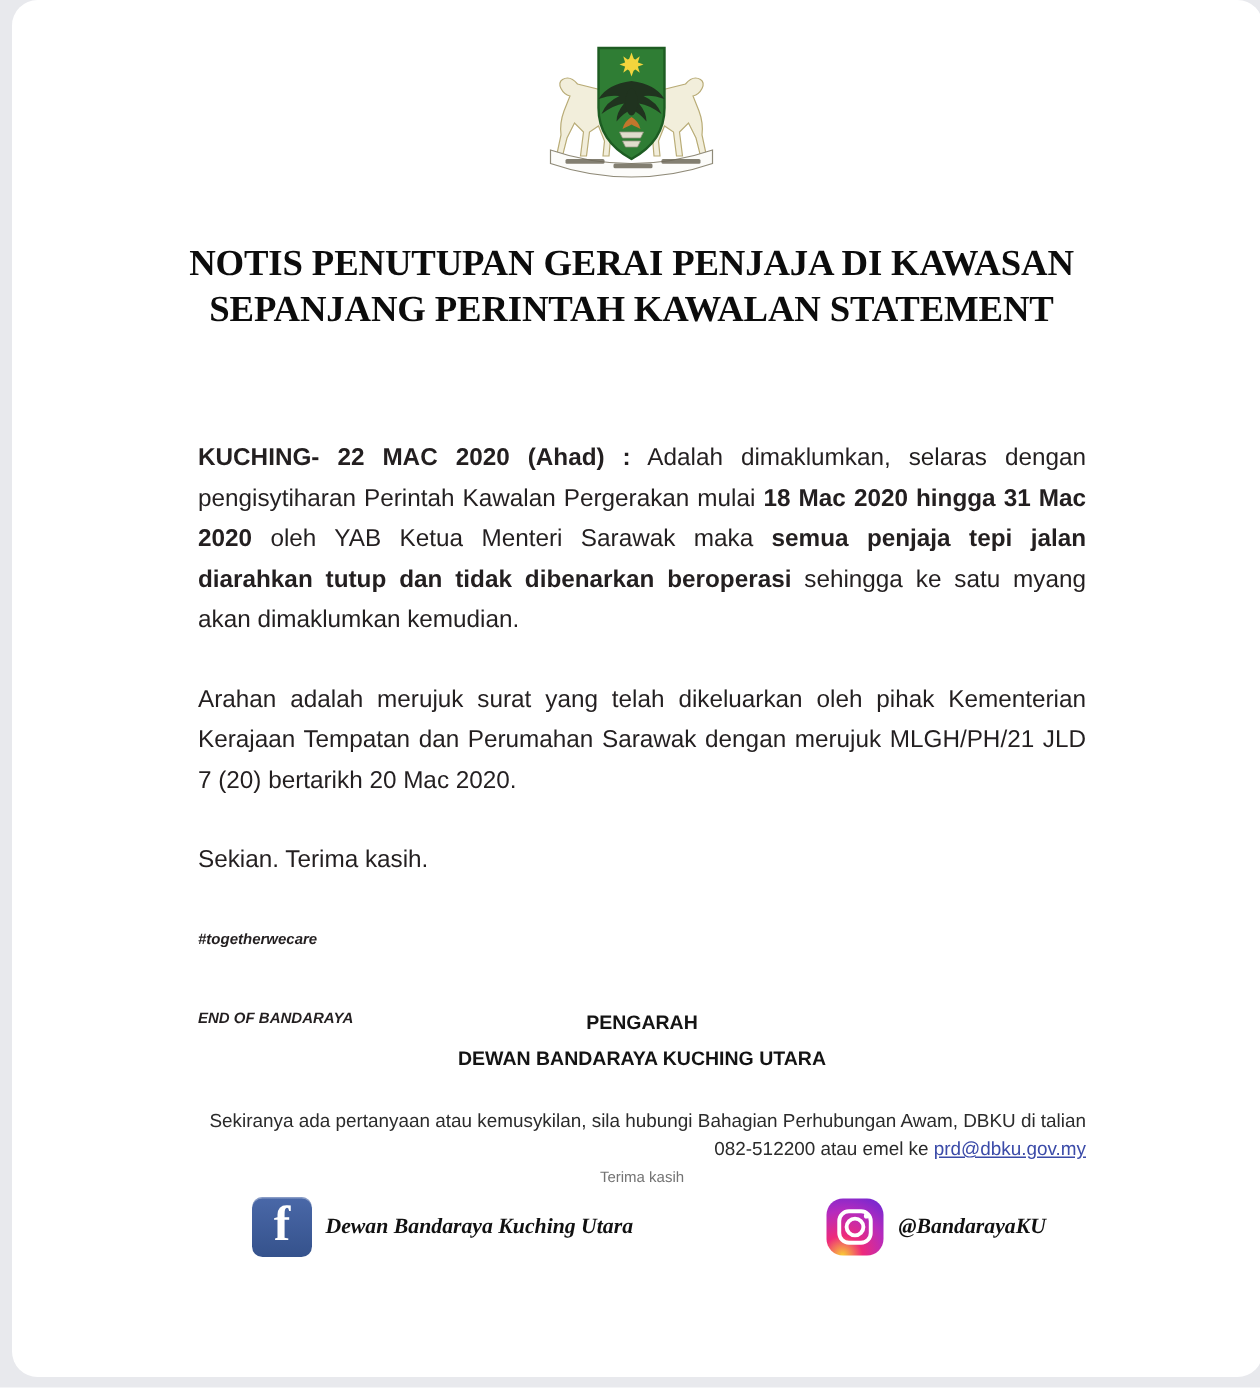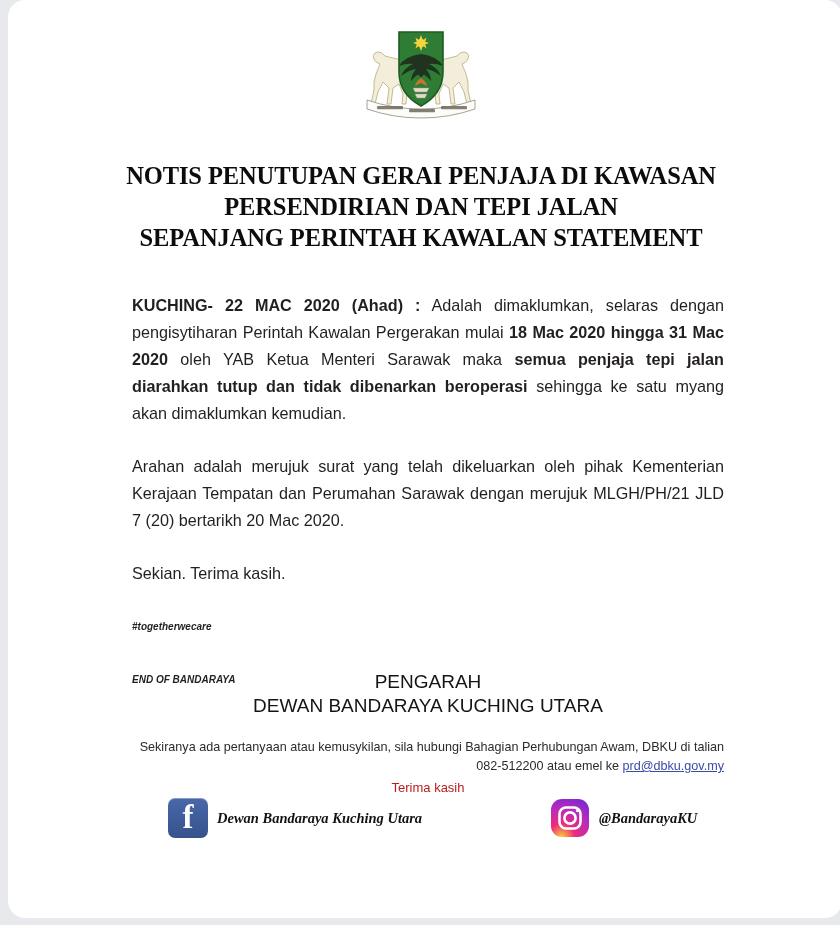--- a/index.html
+++ b/index.html
@@ -77,22 +77,22 @@
   }
   .gap-sm { margin-top: 24px; }
 
   
   .signature {
     position: absolute;
     left: 124px;
     top: 670px;
     width: 592px;
     text-align: center;
-    font-weight: normal;
-    font-size: 19px;
+    font-weight: bold;
+    font-size: 13px;
     line-height: 24px;
     color: #141414;
   }
 
   
   .contact {
     position: absolute;
     left: 124px;
     top: 738px;
     width: 592px;
@@ -104,22 +104,22 @@
   .maillink {
     color: #3b4ba8;
     text-decoration: underline;
   }
   .thanks {
     position: absolute;
     left: 124px;
     top: 780px;
     width: 592px;
     text-align: center;
-    font-size: 13px;
-    color: #b91c1c;
+    font-size: 10px;
+    color: #737373;
   }
 
   
   .social-row {
     position: absolute;
     left: 124px;
     top: 798px;
     width: 592px;
     height: 46px;
   }
@@ -212,21 +212,20 @@
           <rect x="26" y="84" width="26" height="3.2" rx="1"></rect>
           <rect x="58" y="87" width="26" height="3.2" rx="1"></rect>
           <rect x="90" y="84" width="26" height="3.2" rx="1"></rect>
         </g>
       </svg>
     </div>
   </div>
 
   <div class="title">
     <span class="tline">NOTIS PENUTUPAN GERAI PENJAJA DI KAWASAN</span>
-    <span class="tline">PERSENDIRIAN DAN TEPI JALAN</span>
     <span class="tline">SEPANJANG PERINTAH KAWALAN STATEMENT</span>
   </div>
 
   <div class="body-text">
 
     <p class="para p-just"><span class="b">KUCHING- 22 MAC 2020 (Ahad) :</span><span> Adalah dimaklumkan, selaras dengan pengisytiharan Perintah Kawalan Pergerakan mulai </span><span class="b">18 Mac 2020 hingga 31 Mac 2020</span><span> oleh YAB Ketua Menteri Sarawak maka </span><span class="b">semua penjaja tepi jalan diarahkan tutup dan tidak dibenarkan beroperasi</span><span> sehingga ke satu myang akan dimaklumkan kemudian.</span></p>
 
     <p class="para p-just">Arahan adalah merujuk surat yang telah dikeluarkan oleh pihak Kementerian Kerajaan Tempatan dan Perumahan Sarawak dengan merujuk MLGH/PH/21 JLD 7 (20) bertarikh 20 Mac 2020.</p>
 
     <p class="para">Sekian. Terima kasih.</p>

